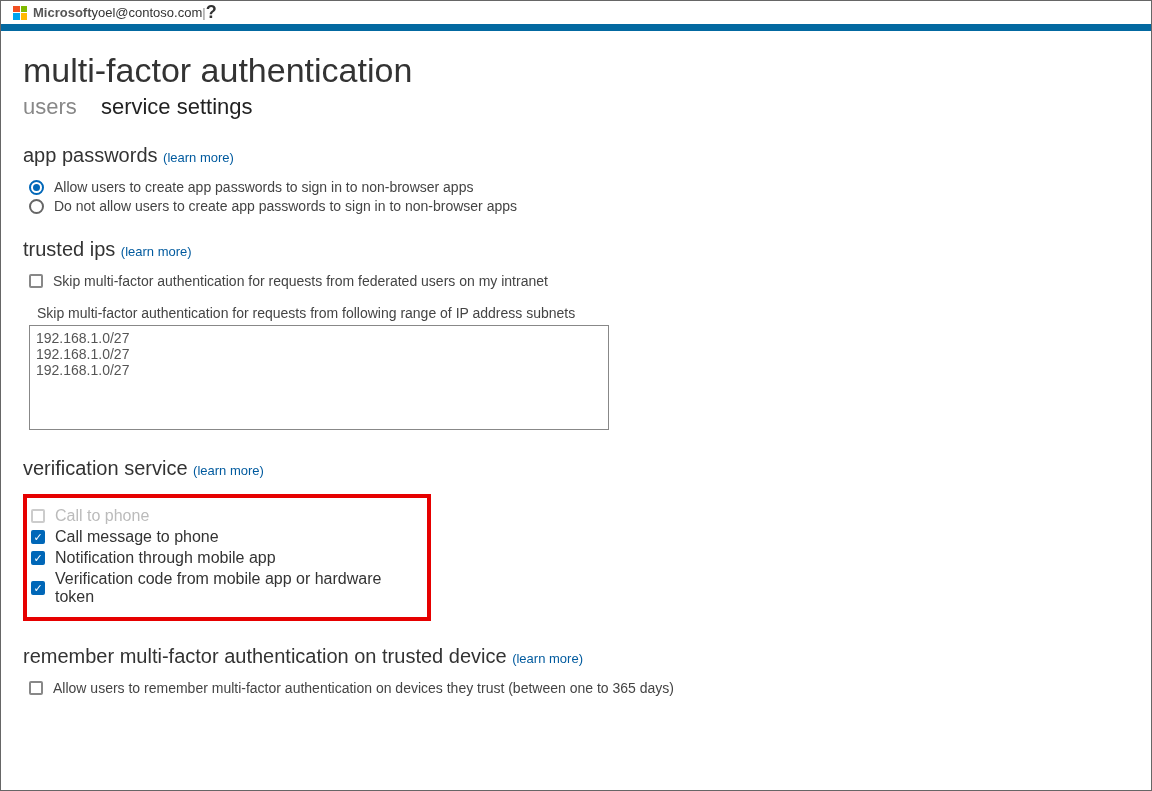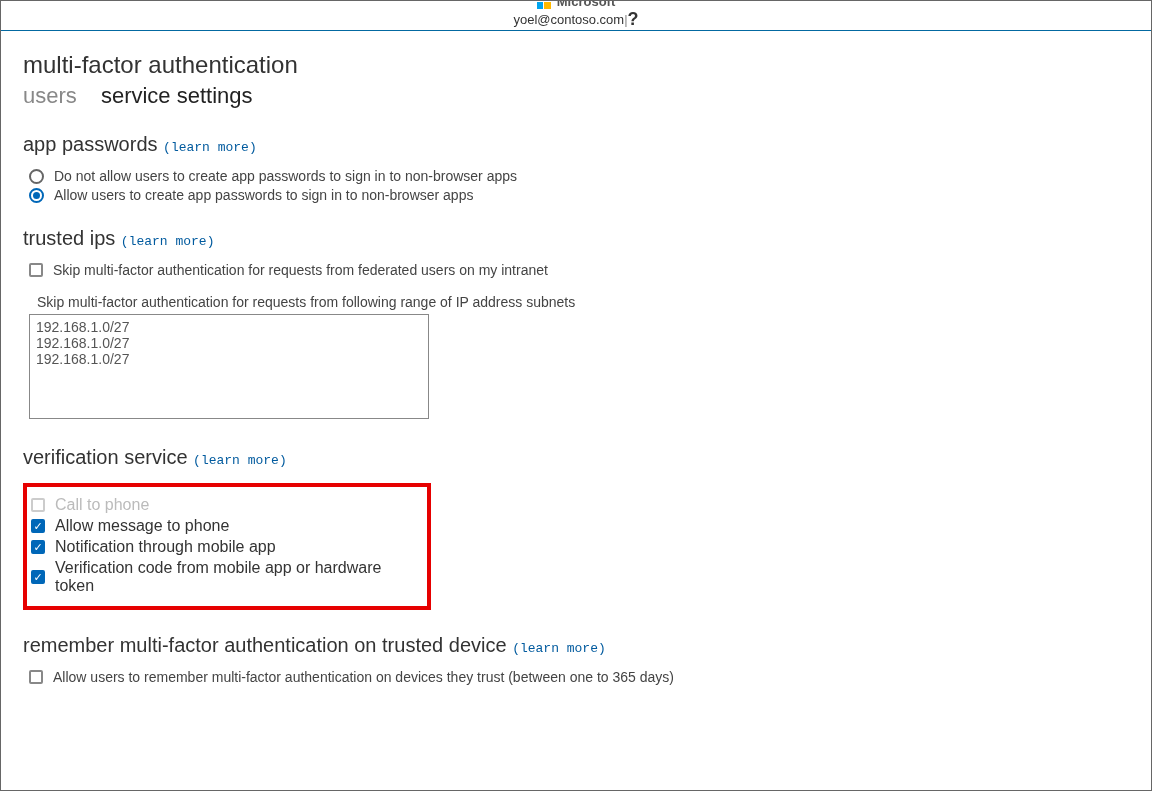--- a/index.html
+++ b/index.html
@@ -11,66 +11,65 @@
   }
   .frame {
     width: 1152px;
     height: 791px;
     border: 1px solid #666;
     position: relative;
     overflow: hidden;
   }
   .topbar {
     height: 30px;
-    border-bottom: 1px solid #0369a1;
+    border-bottom: 7px solid #0369a1;
     display: flex;
     align-items: center;
-    justify-content: flex-end;
+    justify-content: flex-start;
     padding: 0 12px;
     font-size: 13px;
-    flex-direction: column;
   }
   .brand { display: flex; align-items: center; gap: 6px; font-weight: 600; color: #555; }
   .ms-logo { width: 14px; height: 14px; display: grid; grid-template-columns: 1fr 1fr; grid-template-rows: 1fr 1fr; gap: 1px; }
   .ms-logo div:nth-child(1){background:#f25022;}
   .ms-logo div:nth-child(2){background:#7fba00;}
   .ms-logo div:nth-child(3){background:#00a4ef;}
   .ms-logo div:nth-child(4){background:#ffb900;}
   .topright { display:flex; align-items:center; gap:0; color:#333; }
   .sep { color:#888; }
   .help { font-size:18px; font-weight:bold; cursor:pointer; }
   .content { padding: 14px 22px; }
-  h1 { font-size: 24px; font-weight: 300; margin: 6px 0 0 0; color:#333; }
+  h1 { font-size: 34px; font-weight: 300; margin: 6px 0 0 0; color:#333; }
   .tabs { margin-top: 4px; font-size: 22px; font-weight: 300; }
   .tab { display:inline-block; margin-right: 18px; cursor:pointer; }
   .tab.active { color:#888; }
   .tab.inactive { color:#222; }
   .section-title { font-size: 20px; font-weight: 300; margin-top: 24px; color:#333; }
-  .learn-more { font-size: 13px; color:#005a9e; cursor:pointer; font-weight:400;font-family:Liberation Mono, monospace; }
+  .learn-more { font-size: 13px; color:#005a9e; cursor:pointer; font-weight:400; }
   .learn-more::before { content:"("; }
   .learn-more::after { content:")"; }
   .opt-group { margin-top: 12px; padding-left: 6px; font-size: 14px; color:#444; }
   .row { display:flex; align-items:center; gap:10px; margin:3px 0; }
   .radio {
     width:15px; height:15px; border:2px solid #666; border-radius:50%;
     display:inline-flex; align-items:center; justify-content:center; cursor:pointer;
   }
   .radio.checked { border-color:#0067b8; }
   .radio.checked::after { content:""; width:7px; height:7px; background:#0067b8; border-radius:50%; }
   .checkbox {
     width:14px; height:14px; border:2px solid #888; cursor:pointer;
     display:inline-flex; align-items:center; justify-content:center; border-radius:2px;
     flex-shrink:0;
   }
   .checkbox.checked { background:#0067b8; border-color:#0067b8; }
   .checkbox.checked::after { content:"✓"; color:#fff; font-size:11px; line-height:1; }
   .checkbox.disabled { border-color:#ccc; }
   .sublabel { font-size:14px; color:#444; margin:16px 0 4px 8px; }
   .ip-textarea {
-    width: 400px; height: 105px; border:1px solid #888; padding:4px 6px;
+    width: 580px; height: 105px; border:1px solid #888; padding:4px 6px;
     font-size:14px; color:#555; resize:none; font-family:inherit;
   }
   .highlight-box {
     border: 4px solid #e60000;
     margin-top: 14px;
     padding: 6px 4px 8px 4px;
     width: 408px;
   }
   .methods-label { font-size:14px; color:#555; margin:0 0 2px 0; }
   .disabled-text { color:#bbb; }
@@ -104,26 +103,26 @@
       <span class="tab active">users</span>
       <span class="tab inactive">service settings</span>
     </div>
 
     <div class="section-title">
       <span>app passwords</span>
       <span class="learn-more">learn more</span>
     </div>
     <div class="opt-group">
       <div class="row">
+        <span class="radio checked"></span>
+        <span>Allow users to create app passwords to sign in to non-browser apps</span>
+      </div>
+      <div class="row">
         <span class="radio"></span>
         <span>Do not allow users to create app passwords to sign in to non-browser apps</span>
-      </div>
-      <div class="row">
-        <span class="radio checked"></span>
-        <span>Allow users to create app passwords to sign in to non-browser apps</span>
       </div>
     </div>
 
     <div class="section-title">
       <span>trusted ips</span>
       <span class="learn-more">learn more</span>
     </div>
     <div class="opt-group">
       <div class="row">
         <span class="checkbox"></span>
@@ -140,21 +139,21 @@
       <span class="learn-more">learn more</span>
     </div>
 
     <div class="highlight-box">
       <div class="row">
         <span class="checkbox disabled"></span>
         <span class="disabled-text">Call to phone</span>
       </div>
       <div class="row">
         <span class="checkbox checked"></span>
-        <span>Allow message to phone</span>
+        <span>Call message to phone</span>
       </div>
       <div class="row">
         <span class="checkbox checked"></span>
         <span>Notification through mobile app</span>
       </div>
       <div class="row">
         <span class="checkbox checked"></span>
         <span>Verification code from mobile app or hardware token</span>
       </div>
     </div>

